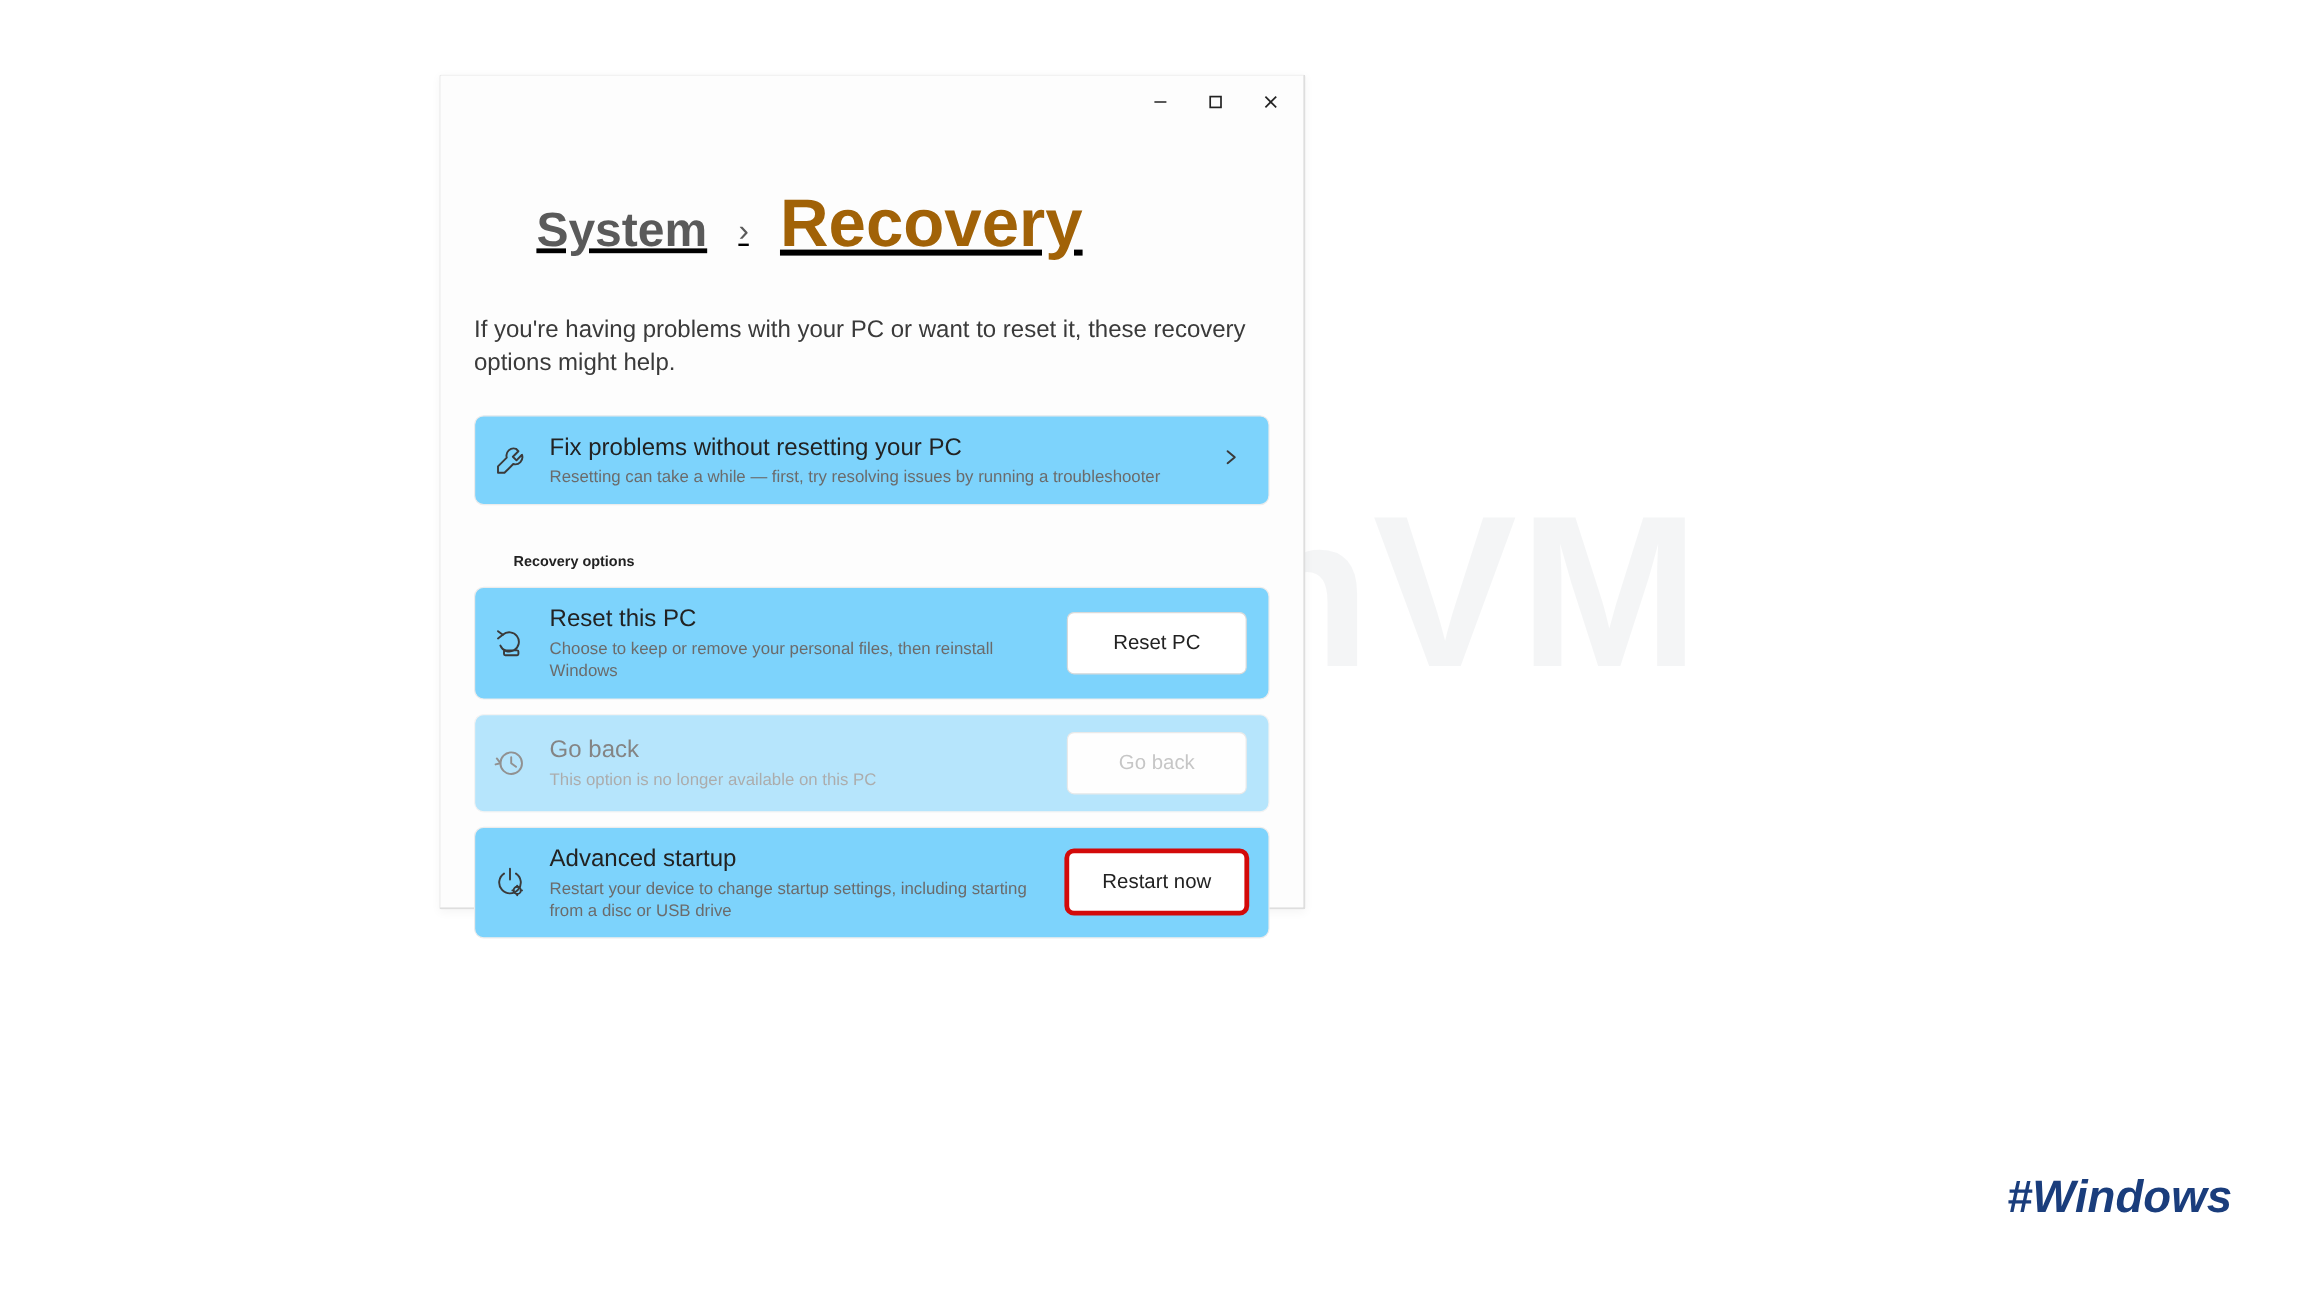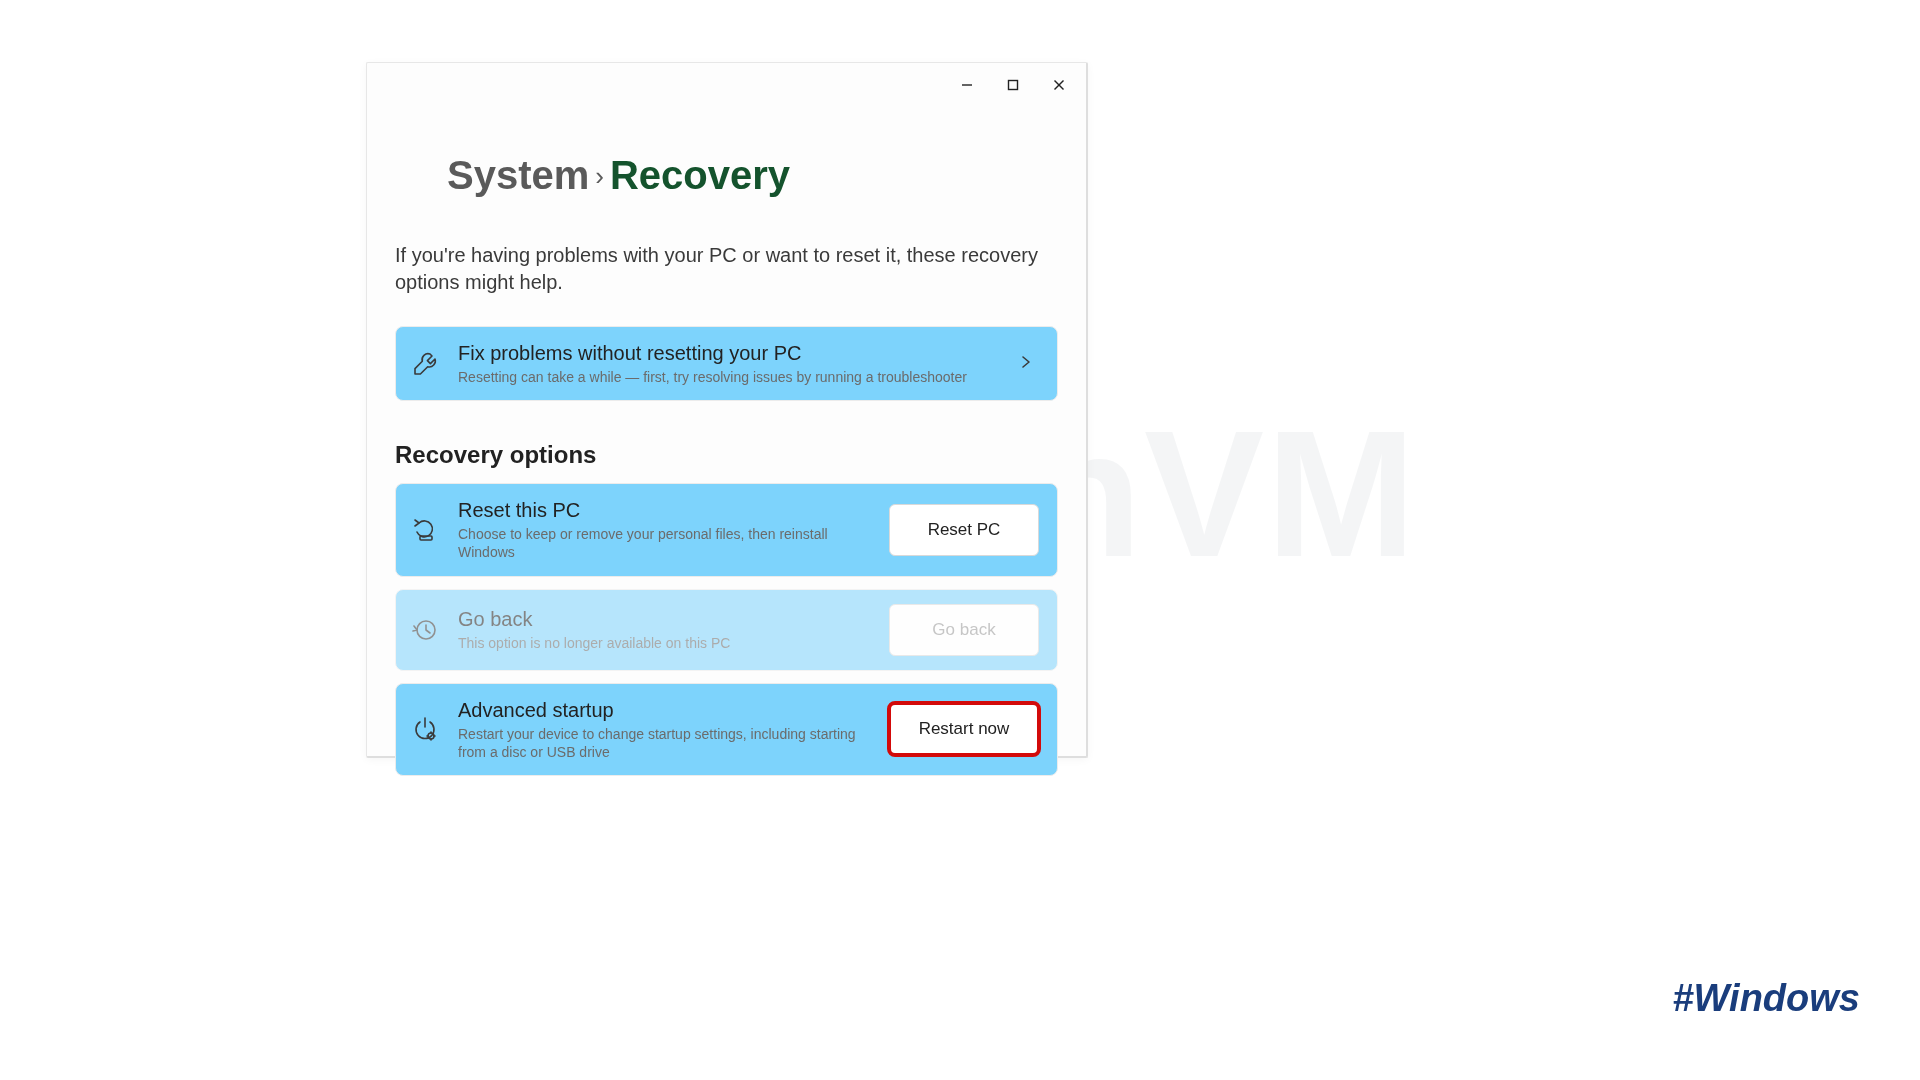--- a/index.html
+++ b/index.html
@@ -33,24 +33,24 @@
   .win-controls { position: absolute; top: 6px; right: 4px; display: flex; }
   .win-btn {
     width: 46px; height: 32px; display: flex; align-items: center; justify-content: center;
     cursor: pointer;
   }
   .win-btn svg { width: 14px; height: 14px; }
   .win-btn .stroke { stroke: #222; stroke-width: 1.4; fill: none; }
 
   .content { position: absolute; left: 28px; right: 28px; top: 90px; }
 
-  .crumb { display: flex; align-items: baseline; gap: 6px; margin-left: 52px; }
+  .crumb { display: flex; align-items: baseline; gap: 26px; margin-left: 52px; text-decoration: underline; }
   .crumb .parent { font-size: 40px; font-weight: 600; color: #5a5a5a; }
   .crumb .sep { font-size: 26px; color: #5a5a5a; position: relative; top: -4px; }
-  .crumb .current { font-size: 40px; font-weight: 700; color: #14532d; }
+  .crumb .current { font-size: 56px; font-weight: 700; color: #a16207; }
 
   .intro { margin-top: 44px; font-size: 20px; line-height: 1.35; color: #3a3a3a; max-width: 650px; }
 
   .card {
     margin-top: 30px;
     background: #7dd3fc;
     border: 1px solid #ececec;
     border-radius: 8px;
     padding: 14px 18px 14px 14px;
     display: flex; align-items: center; gap: 18px;
@@ -59,21 +59,21 @@
   .card.small-gap { margin-top: 12px; }
   .card.disabled { opacity: 0.55; }
   .card .ico { width: 30px; height: 30px; flex: 0 0 30px; display:flex; align-items:center; justify-content:center; }
   .card .ico svg { width: 28px; height: 28px; }
   .card .txt { flex: 1 1 auto; }
   .card .txt .t { font-size: 20px; color: #222; line-height: 1.25; }
   .card .txt .d { font-size: 14px; color: #6b6b6b; line-height: 1.3; margin-top: 2px; }
   .card .chev { flex: 0 0 20px; color: #4a4a4a; }
   .card .chev svg { width: 14px; height: 14px; }
 
-  .section-label { margin-top: 40px; font-size: 24px; font-weight: 700; color: #222; }
+  .section-label { margin-top: 40px; font-size: 12px; font-weight: 700; color: #222; margin-left: 33px; }
 
   .action-btn {
     flex: 0 0 auto;
     min-width: 150px;
     height: 52px;
     padding: 0 20px;
     background: #ffffff;
     border: 1px solid #d9d9d9;
     border-radius: 6px;
     font-size: 17px;

